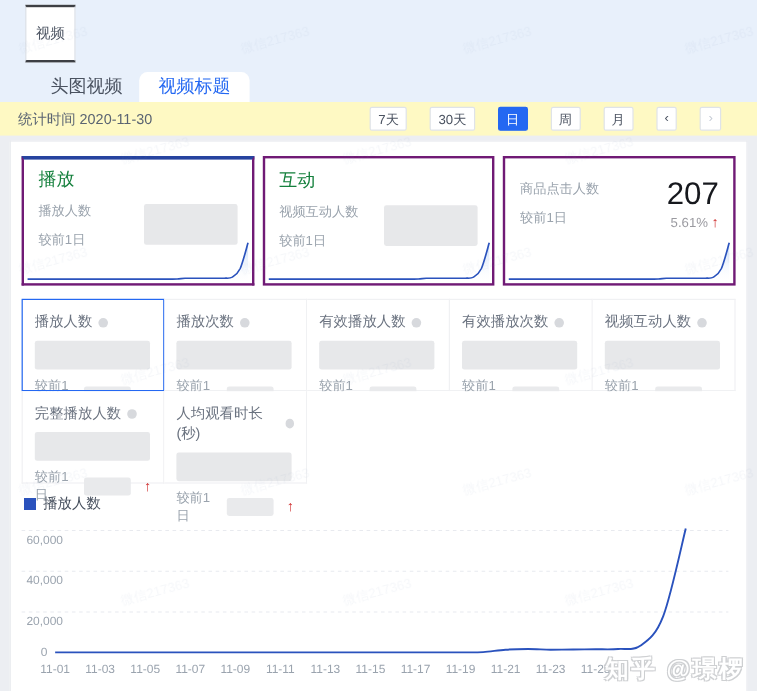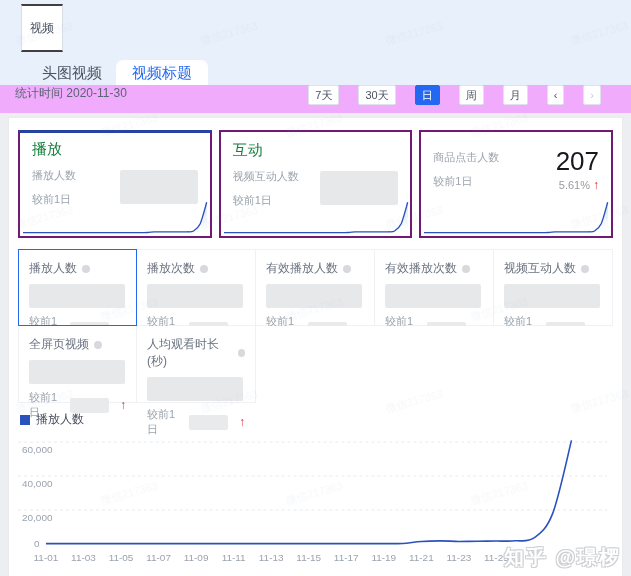--- a/index.html
+++ b/index.html
@@ -9,21 +9,21 @@
   .banner{height:60px;background:#e8f0fb;display:flex;flex-shrink:0;}
   .thumb{width:42px;height:48px;margin:4px 0 0 21px;background:#fff;border:1px solid #d9dee6;border-top:2px solid #3d3f44;border-bottom:2px solid #3d3f44;display:flex;align-items:center;justify-content:center;font-size:12px;color:#4a5260;box-sizing:border-box;}
   .head-main{padding-top:11px;}
   .v-title{margin-left:56px;font-size:13px;color:#3f4756;}
   .v-pub{margin-left:6px;margin-top:9px;font-size:12px;color:#9aa3b0;}
   
   .tabs-row{height:25px;background:#e8f0fb;display:flex;align-items:flex-end;padding-left:28px;flex-shrink:0;}
   .tab{height:25px;line-height:26px;padding:0 14px;font-size:15px;color:#4a5260;cursor:pointer;}
   .tab.active{background:#fff;color:#2468f2;border-radius:7px 7px 0 0;padding:0 16px;}
   
-  .stats-row{height:28px;background:#f0abfc;display:flex;align-items:flex-start;padding:0 30px 0 15px;flex-shrink:0;}
+  .stats-row{height:28px;background:#fef9c3;display:flex;align-items:center;padding:0 30px 0 15px;flex-shrink:0;}
   .stat-time{font-size:12px;color:#5a6472;}
   .spacer{flex:1;}
   .rbtn{height:20px;min-width:14px;padding:0 6px;margin-left:19px;background:#fff;border:1px solid #dfe3e9;border-radius:2px;font-size:11px;color:#4a5260;display:flex;align-items:center;justify-content:center;cursor:pointer;box-sizing:border-box;}
   .rbtn.active{background:#2468f2;border-color:#2468f2;color:#fff;}
   .rbtn.disabled{color:#c5cbd5;cursor:default;}
   
   .panel{flex:1;margin:4px 8px 0;background:#fff;border:1px solid #e8eaee;border-bottom:none;padding:12px 9px 0;position:relative;}
   
   .cards{display:flex;gap:7px;margin-bottom:11px;}
   .scard{flex:1;height:108px;border:2px solid #701a75;box-sizing:border-box;position:relative;padding:9px 12px 0;overflow:hidden;background:#fff;cursor:pointer;}
@@ -228,21 +228,21 @@
           </div>
         <div class="redact-mid"></div>
         <div class="mcell-compare">
             <span>较前1日</span>
             <span class="redact-sm"></span>
             <span class="up-arrow">↑</span>
           </div>
       </div>
       <div class="mcell c1">
         <div class="mcell-label">
-            <span>全屏页视频</span>
+            <span>完整播放人数</span>
             <span class="info-icon"></span>
           </div>
         <div class="redact-mid"></div>
         <div class="mcell-compare">
             <span>较前1日</span>
             <span class="redact-sm"></span>
             <span class="up-arrow">↑</span>
           </div>
       </div>
       <div class="mcell">

